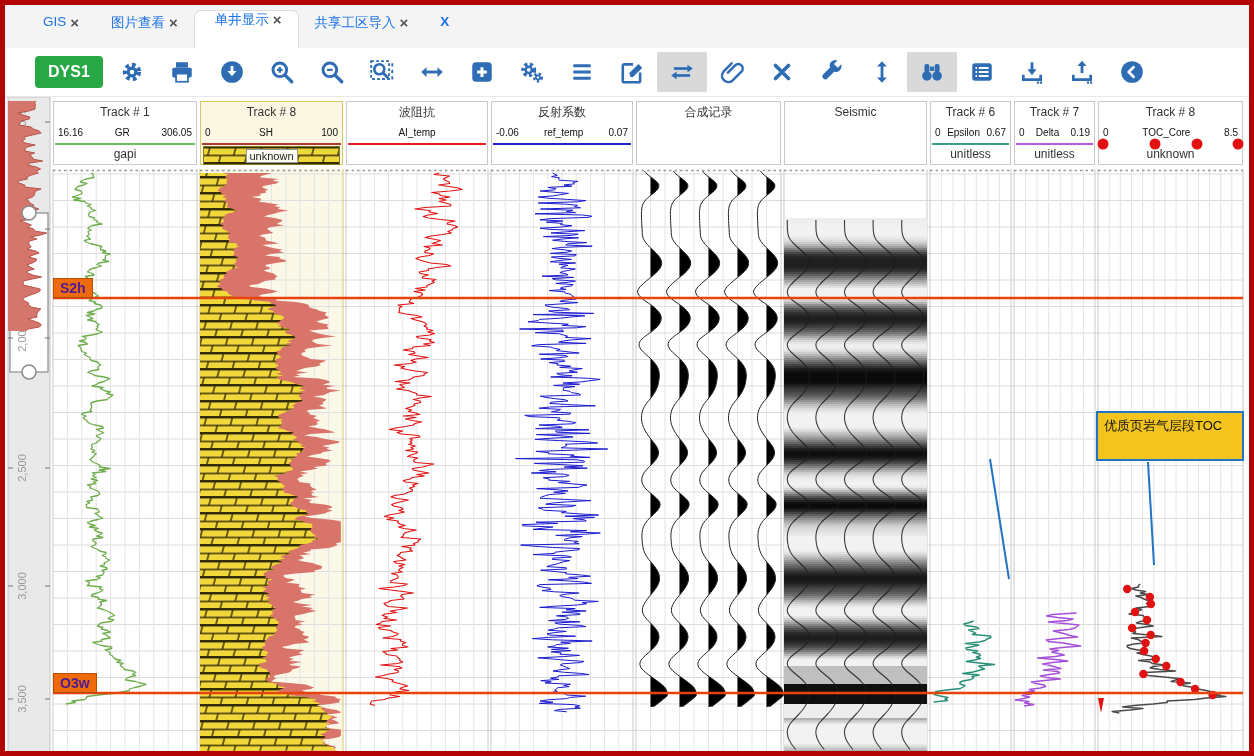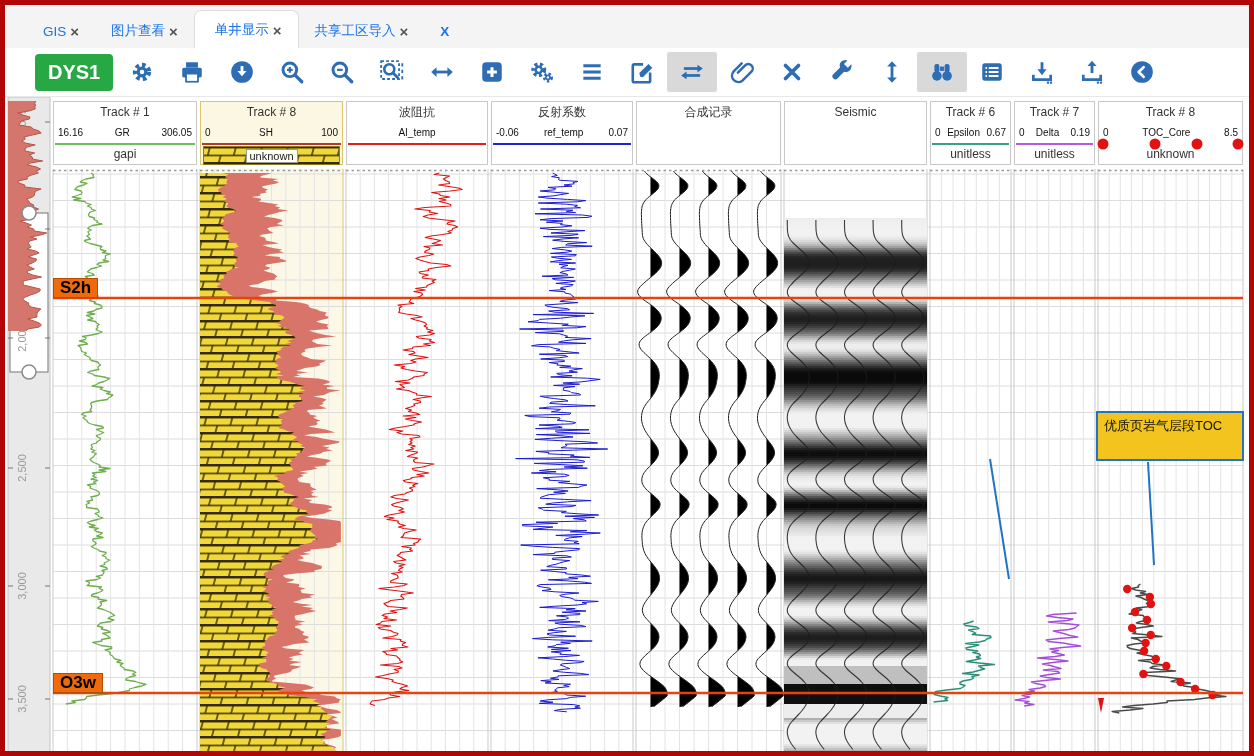--- a/index.html
+++ b/index.html
@@ -2,27 +2,27 @@
 <html><head>
 <meta charset="utf-8">
 <style>
   html,body{margin:0;padding:0;background:#fff;}
   body{width:1254px;height:756px;position:relative;overflow:hidden;
        font-family:"Liberation Sans",sans-serif;-webkit-font-smoothing:antialiased;}
   .frame{position:absolute;inset:0;border:5px solid #b30505;pointer-events:none;z-index:60;}
   
   .tabbar{position:absolute;left:5px;right:5px;top:5px;height:43px;background:#f4f4f4;
           border-bottom:1px solid #ddd;display:flex;align-items:flex-end;padding-left:22px;z-index:5;}
-  .tab{display:flex;align-items:center;height:34px;padding:0 16px;font-size:13.5px;color:#1a73e8;cursor:pointer;margin-top:20px;}
+  .tab{display:flex;height:34px;padding:0 16px;font-size:13.5px;color:#1a73e8;cursor:pointer;margin-top:20px;}
   .tab .xg{color:#555;font-weight:bold;font-size:15px;margin-left:4px;}
   .tab.active{background:#fff;border:1px solid #ddd;border-bottom:none;border-radius:7px 7px 0 0;height:38px;margin-bottom:-1px;padding-left:20px;}
   .tab.plain{font-weight:bold;}
   
   .toolbar{position:absolute;left:5px;right:5px;top:48px;height:48px;background:#fff;display:flex;align-items:center;padding-left:30px;z-index:5;}
-  .wellbtn{background:#28a745;color:#fff;font-weight:bold;font-size:20px;border:none;border-radius:4px;
+  .wellbtn{background:#28a745;color:#fff;font-weight:bold;font-size:16px;border:none;border-radius:4px;
            padding:7px 13px;margin-right:4px;font-family:"Liberation Sans",sans-serif;cursor:pointer;}
   .tbicon{width:50px;height:40px;display:flex;align-items:center;justify-content:center;border-radius:2px;cursor:pointer;}
   .tbicon.active{background:#d9d9d9;}
   .tbicon svg{width:26px;height:26px;}
   
   .main{position:absolute;left:0;top:96px;width:1254px;height:655px;background:#fff;border-top:1px solid #e8e8e8;}
   .main svg.plot{position:absolute;left:0;top:0;}
   
   .thead{position:absolute;top:4px;height:64px;background:#fff;border:1px solid #c9c9c9;box-sizing:border-box;cursor:pointer;}
   .thead.hl{background:#fcf7e2;border-color:#dcc66a;}
@@ -32,22 +32,22 @@
   .t-name{flex:1;text-align:center;}
   .t-max{margin-right:4px;}
   .t-underline{height:2px;margin:0 1px;position:relative;overflow:visible;}
   .t-underline .dot{position:absolute;top:50%;width:11px;height:11px;border-radius:50%;transform:translate(-50%,-50%);}
   .t-unit{height:18px;line-height:18px;text-align:center;font-size:12px;color:#333;}
   .t-brickrow{height:17px;position:relative;margin:1px 2px 0 2px;border:1px solid #8a7a20;}
   .t-brickrow svg{position:absolute;inset:0;width:100%;height:100%;}
   .bricklabel{position:absolute;left:50%;top:50%;transform:translate(-50%,-50%);background:#fffef4;
               border:1px solid #999;font-size:11px;line-height:12px;padding:0 3px;color:#222;}
   
-  .hzlabel{position:absolute;background:#ef6a0b;border:1px solid #b54e00;color:#000000;font-weight:bold;
-           font-size:17px;line-height:18px;padding:0 6px;cursor:pointer;z-index:8;}
+  .hzlabel{position:absolute;background:#ef6a0b;border:1px solid #b54e00;color:#4c1d95;font-weight:bold;
+           font-size:14px;line-height:18px;padding:0 6px;cursor:pointer;z-index:8;}
   
   .ann{position:absolute;background:#f2c41d;border:2px solid #2273c4;font-size:13px;color:#111;
        padding:4px 6px;box-sizing:border-box;z-index:9;cursor:move;}
 </style>
 </head>
 <body>
 
 <div class="tabbar">
   <div class="tab">
     <span>GIS</span>

